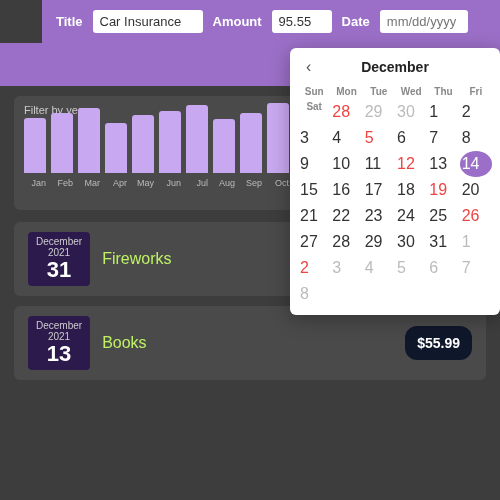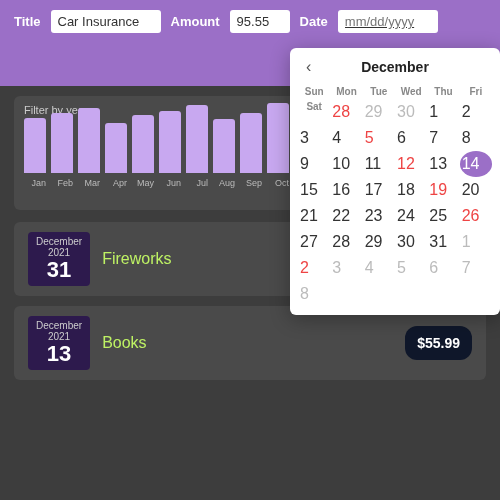--- a/index.html
+++ b/index.html
@@ -14,37 +14,38 @@
 
     
     .top-bar {
       background: #9b6fc7;
       padding: 10px 14px;
       display: flex;
       align-items: center;
       gap: 10px;
       position: relative;
       z-index: 1;
+      margin-left: 42px;
     }
     .top-bar label {
       color: white;
       font-size: 13px;
       font-weight: bold;
     }
     .top-bar input[type="text"] {
       border: none;
       border-radius: 3px;
       padding: 4px 7px;
       font-size: 13px;
       background: white;
       color: #333;
     }
     .title-input { width: 110px; }
     .amount-input { width: 60px; }
-    .date-input { width: 100px; text-decoration: underline; }
+    .date-input { width: 88px; }
 
     
     .btn-row {
       background: #9b6fc7;
       padding: 6px 14px 10px;
       display: flex;
       justify-content: flex-end;
       gap: 8px;
     }
     .btn-cancel {

